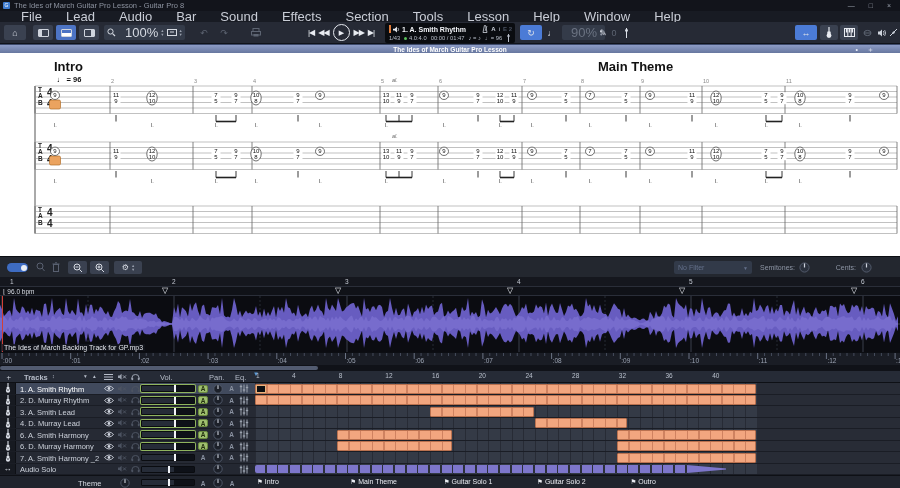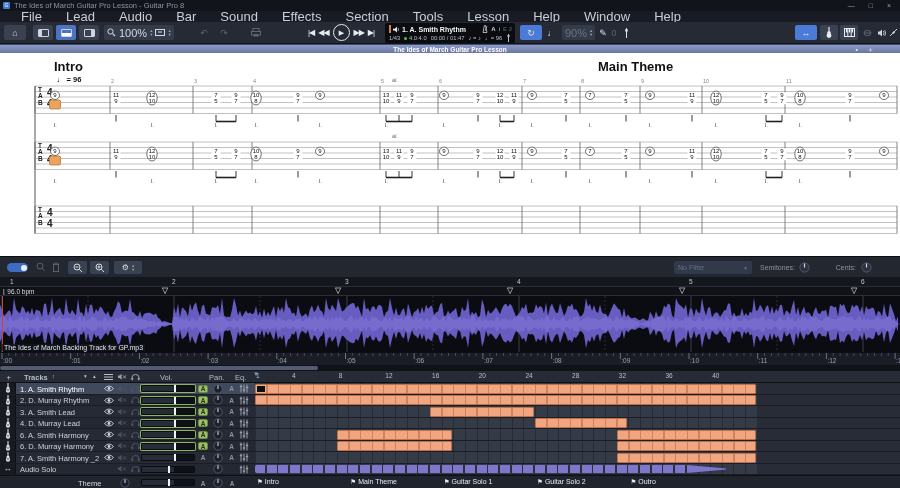--- a/index.html
+++ b/index.html
@@ -20,21 +20,21 @@
   .menu-item { font-size:13px; color:#c9cdd6; padding:0 7px; line-height:11px; cursor:default;margin-left:10px; }
 
   
   #toolbar { position:relative; height:22px; background:#262a35; border-bottom:1px solid #10131a; }
   .tbtn { position:absolute; top:3px; height:15px; background:#3a4150; border-radius:2px; color:#dde1e9;
     font-size:9px; display:flex; align-items:center; justify-content:center; }
   .tbtn.flat { background:transparent; }
   .tbtn.active { background:#4b7bd6; }
   .tbtn.dim { color:#5d6472; }
   .tgroup { position:absolute; top:3px; height:15px; background:#343b49; border-radius:2px; display:flex; align-items:center; padding:0 3px; gap:3px; }
-  .tgroup .lbl { font-size:11px; color:#d5d9e1; }
+  .tgroup .lbl { font-size:13px; color:#d5d9e1;margin-left:6px; }
   .stepper { display:flex; flex-direction:column; line-height:3.5px; font-size:4.5px; color:#9aa1ae; }
   .viewbtn { width:20px; height:15px; border-radius:2px; background:#3a4150; display:flex; align-items:center; justify-content:center; }
   .viewbtn.sel { background:#4d74c4; }
   .viewbtn .vb { width:11px; height:8px; border:1px solid #cfd4dd; border-radius:1px; position:relative; }
   .viewbtn .vb.left::after { content:""; position:absolute; left:0; top:0; bottom:0; width:3px; background:#cfd4dd; }
   .viewbtn .vb.bottom::after { content:""; position:absolute; left:0; bottom:0; right:0; height:3px; background:#fff; }
   .viewbtn .vb.right::after { content:""; position:absolute; right:0; top:0; bottom:0; width:3px; background:#cfd4dd; }
   #transport { position:absolute; left:308px; top:2px; display:flex; align-items:center; gap:4px; color:#e8ebf1; }
   #transport .tp { font-size:8px; letter-spacing:-1px; }
   #playbtn { width:17px; height:17px; border:1.4px solid #e8ebf1; border-radius:50%; display:flex; align-items:center; justify-content:center; font-size:7px; padding-left:1px; }

